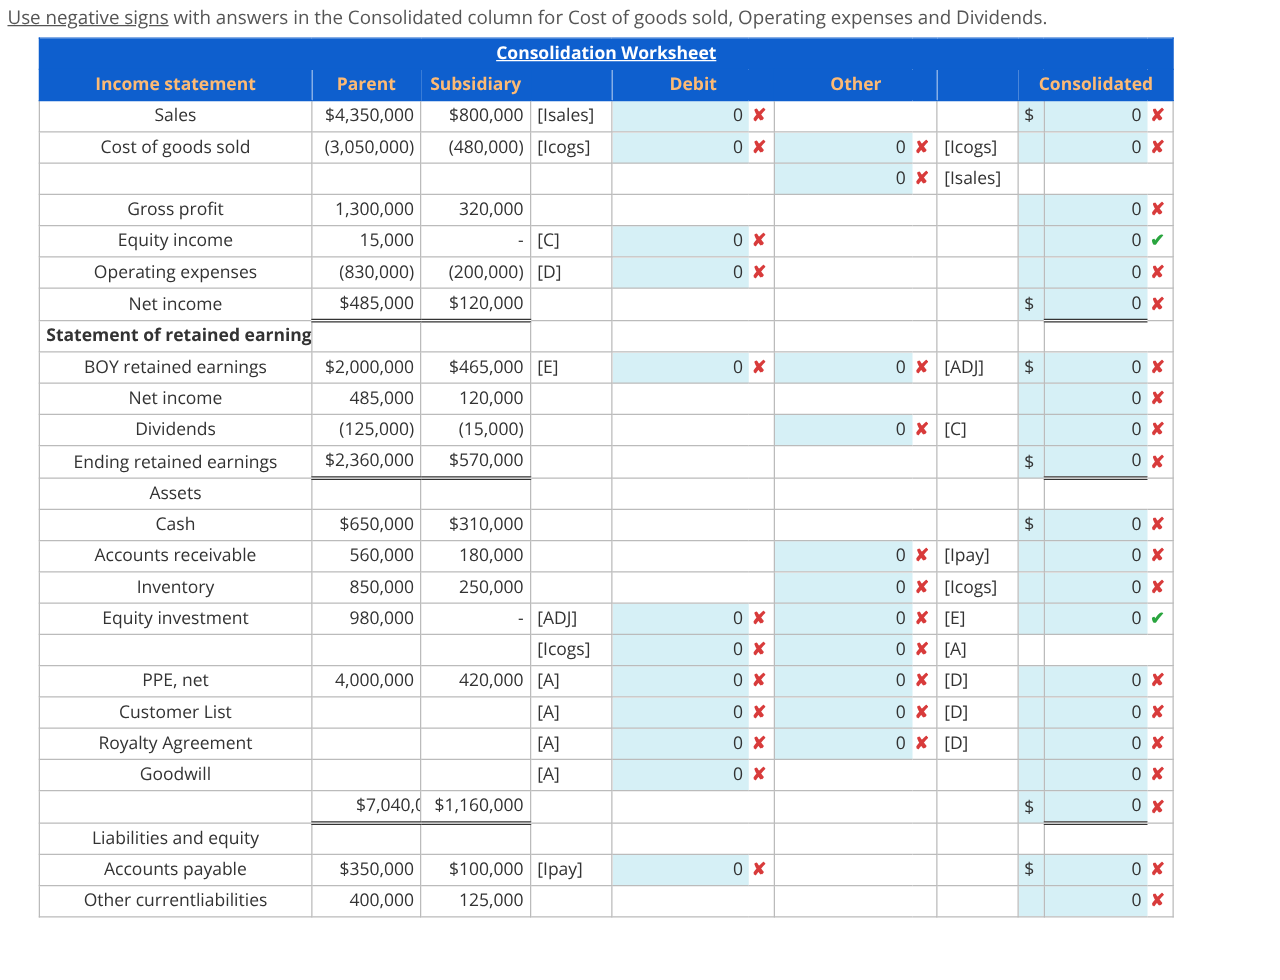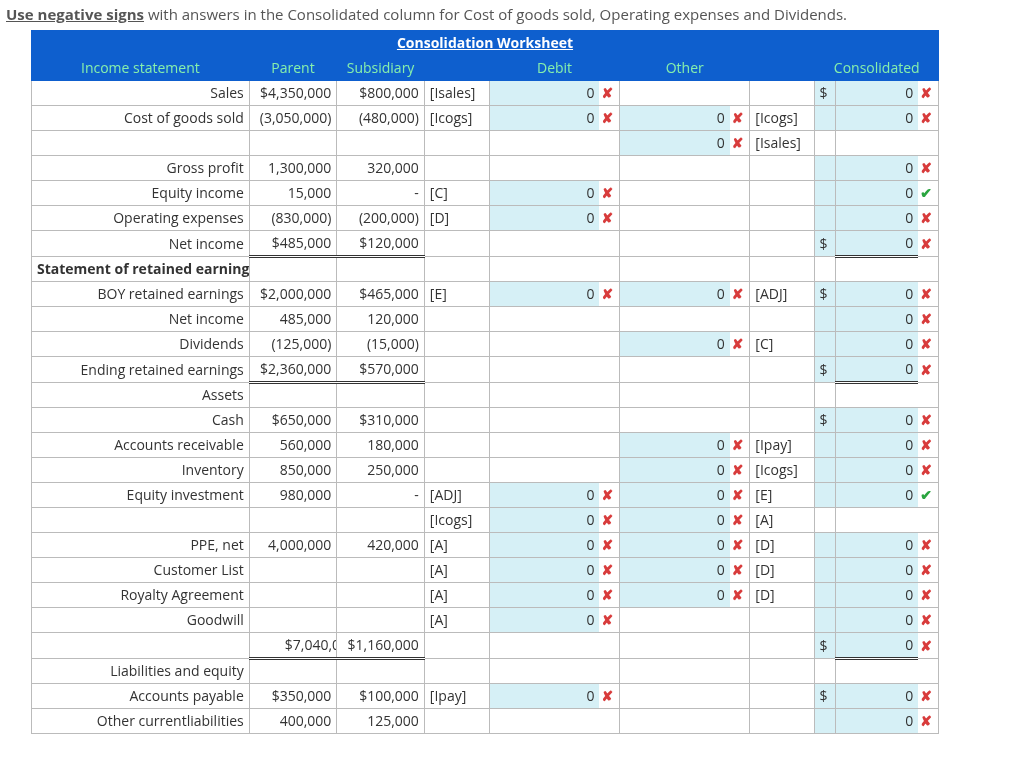--- a/index.html
+++ b/index.html
@@ -6,21 +6,21 @@
   body {
     margin: 0;
     padding: 4px 6px;
     font-family: "Segoe UI", "Open Sans", Arial, sans-serif;
     font-size: 14px;
     color: #333;
     background: #fff;
     width: 1024px;
   }
   .instr { font-size: 15px; color: #555; margin-bottom: 6px; }
-  .instr .u { text-decoration: underline; font-weight: 700; }
+  .instr .u { text-decoration: underline; font-weight: 400; }
   table {
     border-collapse: collapse;
     width: 908px;
     table-layout: fixed;
     margin-left: 25px;
   }
   col.c-label   { width:194px; }
   col.c-parent  { width:78px; }
   col.c-sub     { width:78px; }
   col.c-dcode   { width:58px; }
@@ -37,34 +37,34 @@
     border: 1px solid #bbb;
     padding: 3px 5px;
     height: 24px;
     line-height: 18px;
     vertical-align: middle;
     white-space: nowrap;
     overflow: hidden;
   }
   .hdr td {
     background: #0e5fce;
-    color: #86efac;
-    font-weight: 400;
+    color: #fdba74;
+    font-weight: 700;
     text-align: center;
     border-color: #0e5fce;
   }
   .hdr-title td {
     background: #0e5fce;
     color: #fff;
     font-weight: 700;
     text-align: center;
     border-color: #0e5fce;
   }
   .hdr-title span { text-decoration: underline; }
-  .lbl { text-align: right; }
+  .lbl { text-align: center; }
   .num { text-align: right; font-variant-numeric: tabular-nums; }
   .code { text-align: left; }
   .mk   { text-align: left; padding: 3px 2px; border-left: none; }
   .mk-wrong { color: #d83b3b; font-weight: 700; }
   .mk-ok    { color: #2aa53f; font-weight: 700; }
   .sect .lbl { font-weight: 700; }
   .in  { background: #d6f0f6; }
   .dollar { text-align: left; padding-left: 4px; }
   .nb-right { border-right: none; }
 </style>

